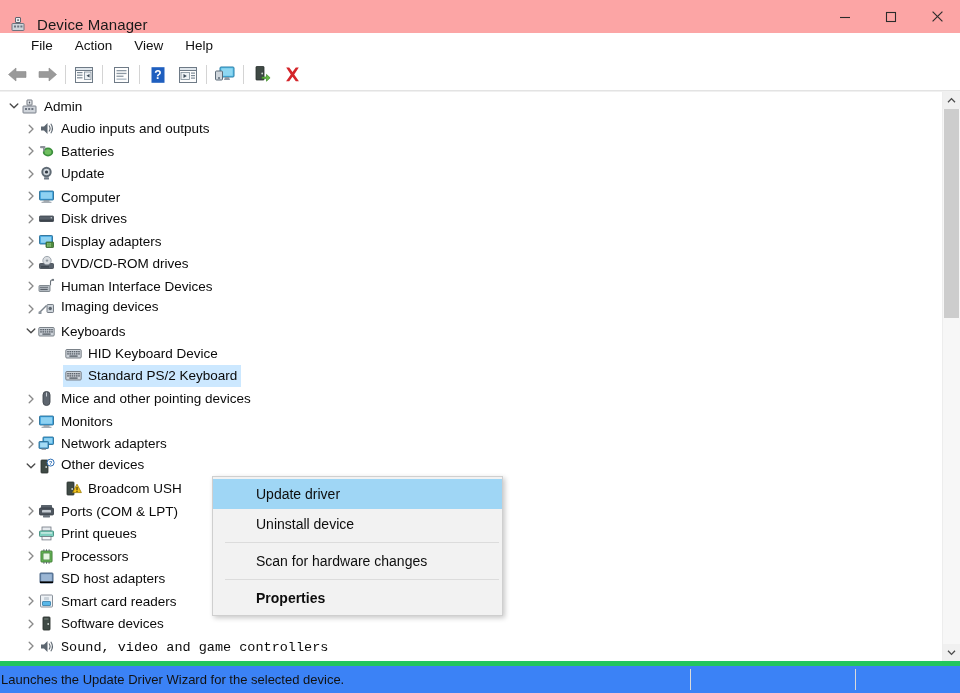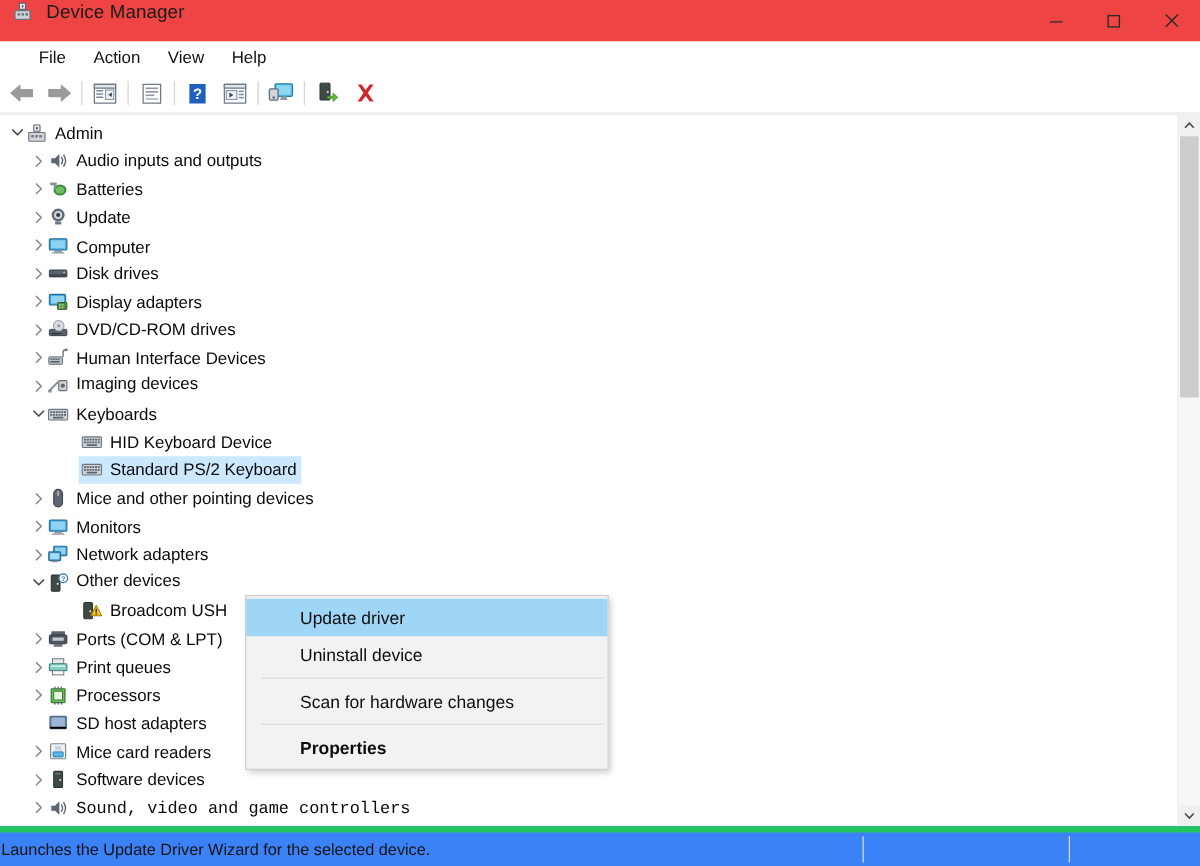--- a/index.html
+++ b/index.html
@@ -5,21 +5,21 @@
   html,body{margin:0;padding:0;}
   body{
     width:960px;height:693px;overflow:hidden;
     font-family:"Liberation Sans","DejaVu Sans",sans-serif;
     background:#ffffff;color:#000;
     -webkit-font-smoothing:antialiased;
   }
   .window{width:960px;height:693px;position:relative;display:flex;flex-direction:column;background:#fff;}
 
   
-  .titlebar{height:33px;flex:0 0 33px;display:flex;align-items:flex-start;background:#ef4444;position:relative;}
+  .titlebar{height:33px;flex:0 0 33px;display:flex;align-items:flex-end;background:#fca5a5;position:relative;}
   .title-left{display:flex;align-items:center;padding-left:9px;gap:10px;}
   .app-icon{width:18px;height:18px;position:relative;}
   .title-text{font-size:15px;color:#1a1a1a;letter-spacing:.1px;}
   .win-controls{position:absolute;right:0;top:0;height:33px;display:flex;}
   .win-btn{width:46px;height:33px;display:flex;align-items:center;justify-content:center;}
   .win-btn svg{display:block;}
 
   
   .menubar{height:26px;flex:0 0 26px;display:flex;align-items:center;padding-left:20px;background:#fff;}
   .menu-item{font-size:13.5px;color:#111;padding:3px 11px;line-height:1;}
@@ -52,21 +52,21 @@
   .vs-track{flex:1 1 auto;position:relative;background:#f7f7f7;}
   .vs-thumb{position:absolute;left:1px;right:1px;top:0;height:39%;background:#cdcdcd;}
 
   
   .statusbar{height:27px;flex:0 0 27px;background:#3b82f6;border-top:5px solid #22c55e;
              display:flex;align-items:center;position:relative;}
   .status-text{font-size:13px;color:#121212;padding-left:1px;}
   .status-div{position:absolute;top:3px;bottom:3px;width:1px;background:#dadada;}
 
   
-  .ctxmenu{position:absolute;left:196px;top:384px;width:289px;background:#f2f2f2;
+  .ctxmenu{position:absolute;left:212px;top:384px;width:289px;background:#f2f2f2;
            border:1px solid #cfcfcf;box-shadow:2px 2px 5px rgba(0,0,0,.22);z-index:50;padding:2px 0;}
   .ctx-item{height:30px;display:flex;align-items:center;padding-left:43px;font-size:14px;color:#0d0d0d;}
   .ctx-item.hl{background:#9fd6f5;}
   .ctx-item.bold{font-weight:bold;}
   .ctx-sep{height:1px;background:#dcdcdc;margin:3px 3px 3px 12px;}
 </style>
 </head>
 <body>
 
 <div class="window">
@@ -572,21 +572,21 @@
             <svg width="10" height="10" viewBox="0 0 10 10">
               <path d="M3.2 1.2 L7 5 L3.2 8.8" fill="none" stroke="#8a8a8a" stroke-width="1.35" stroke-linecap="round" stroke-linejoin="round"></path>
             </svg>
           </span>
           <span class="" style="display: inline-flex; align-items: center;">
             <span class="ticon"><svg width="17" height="17" viewBox="0 0 17 17">
                 <rect x="2.5" y="2" width="12" height="12" rx=".8" fill="#eef2f6" stroke="#7d858e" stroke-width=".9"></rect>
                 <rect x="4.5" y="8.5" width="8" height="4" rx=".5" fill="#59b7e8" stroke="#2f7ba8" stroke-width=".8"></rect>
                 <rect x="6" y="4" width="5" height="3.2" rx=".4" fill="#c9d2da"></rect>
               </svg></span>
-            <span class="label">Mice card readers</span>
+            <span class="label">Smart card readers</span>
           </span>
         </div>
         <div class="row d1">
           <span class="chev">
             <svg width="10" height="10" viewBox="0 0 10 10">
               <path d="M3.2 1.2 L7 5 L3.2 8.8" fill="none" stroke="#8a8a8a" stroke-width="1.35" stroke-linecap="round" stroke-linejoin="round"></path>
             </svg>
           </span>
           <span class="" style="display: inline-flex; align-items: center;">
             <span class="ticon"><svg width="17" height="17" viewBox="0 0 17 17">

